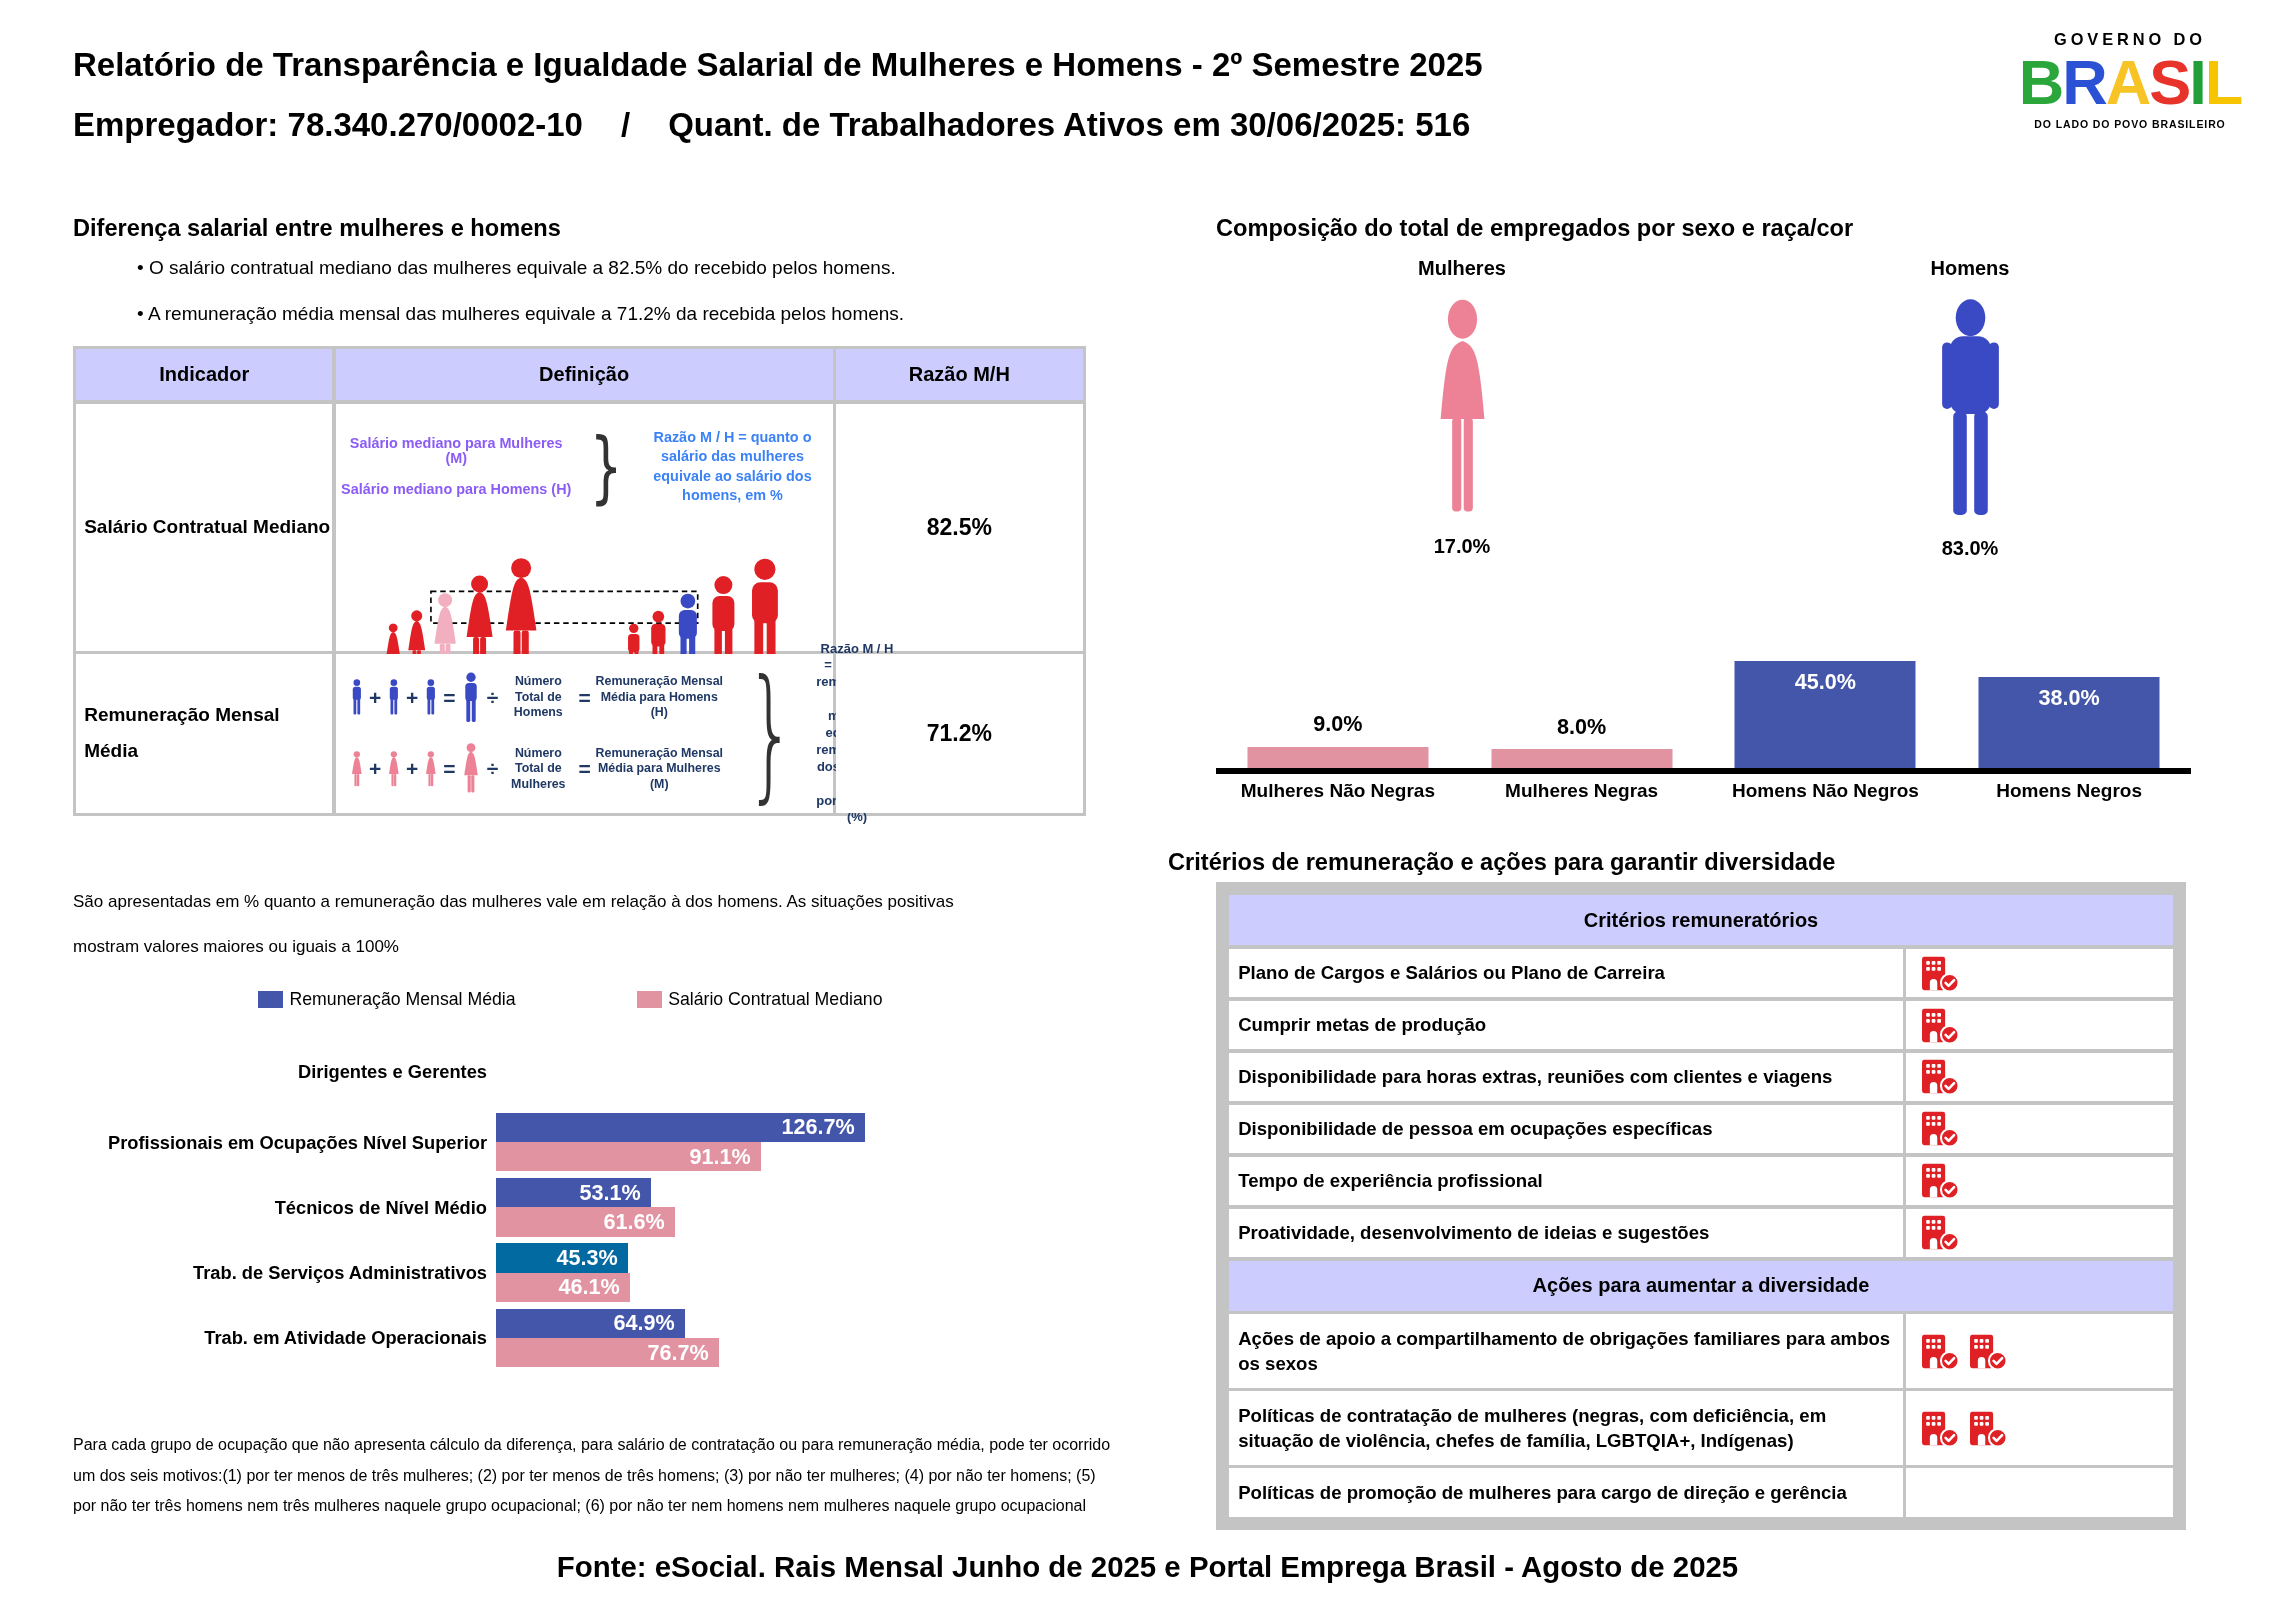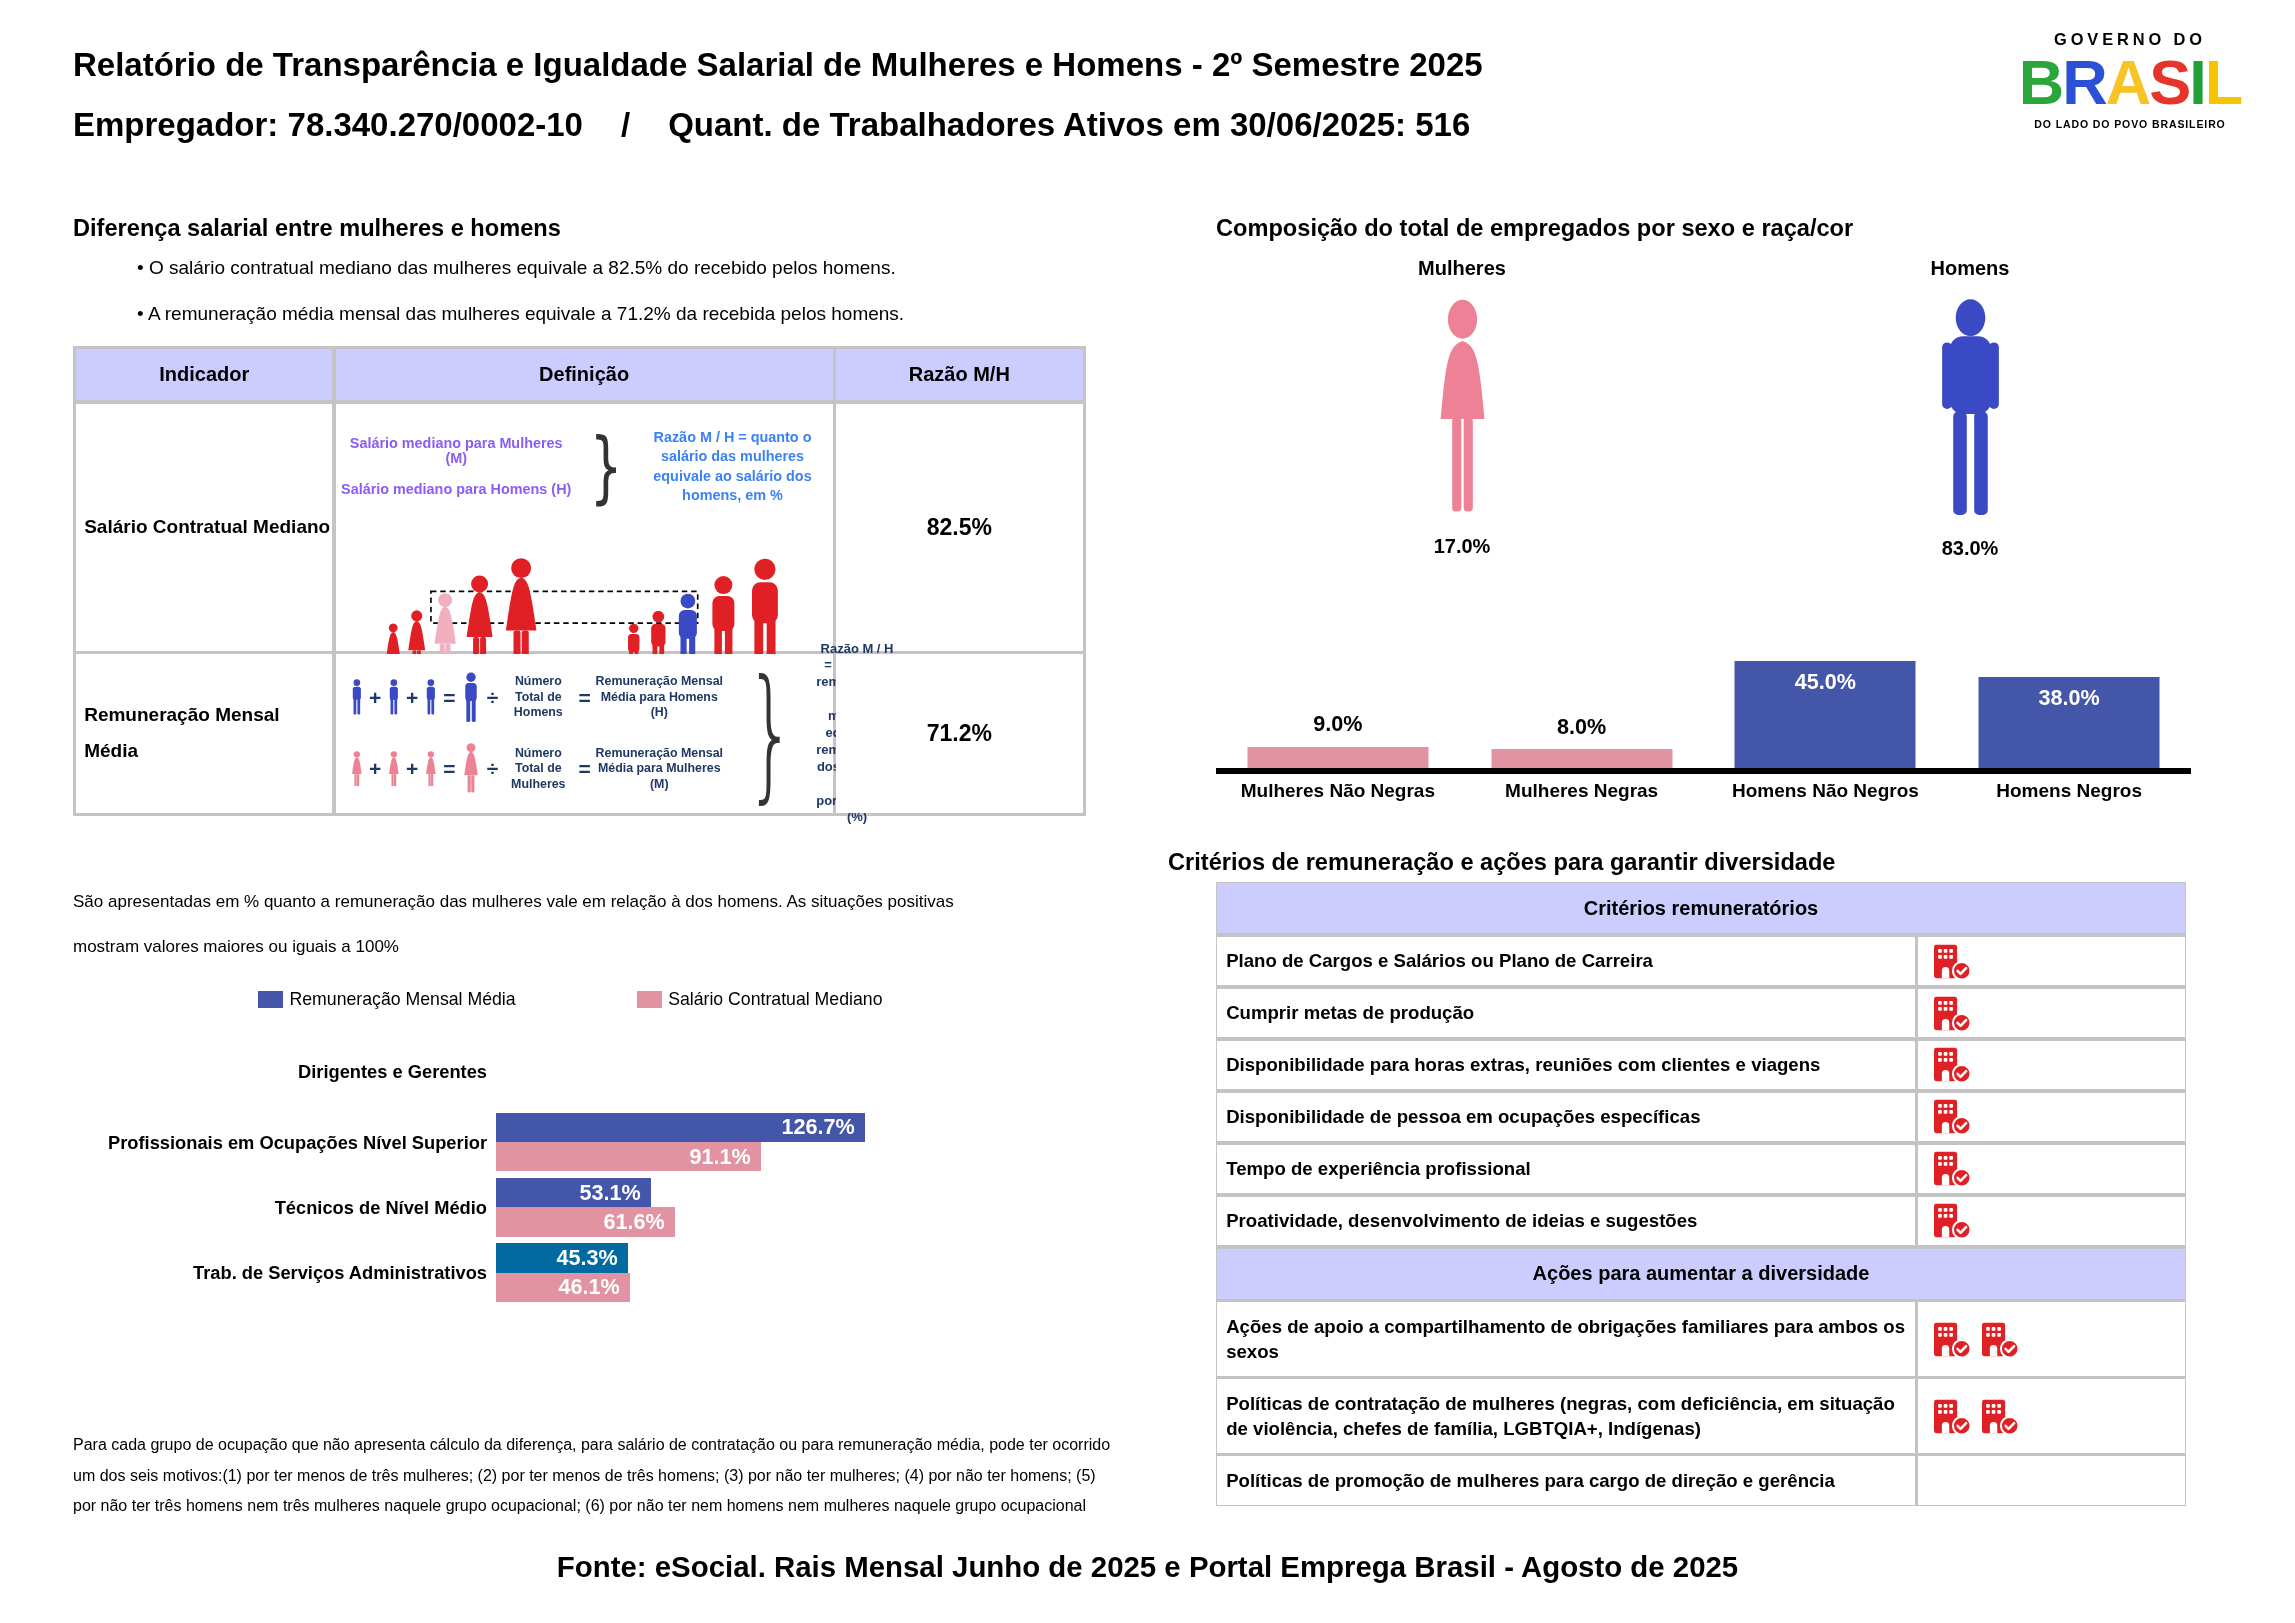--- a/index.html
+++ b/index.html
@@ -73,21 +73,21 @@
   .race-bars{position:relative;height:128px;display:flex;}
   .race-slot{position:relative;flex:1;}
   .race-bar{position:absolute;bottom:0;left:50%;transform:translateX(-50%);width:181px;}
   .race-val{position:absolute;left:50%;transform:translateX(-50%);font-weight:bold;font-size:21.6px;
             white-space:nowrap;}
   .race-val.inside{top:7.9px;color:#fff;}
   .race-base{height:5.9px;background:#000;width:100%;}
   .race-cats{display:flex;margin-top:6.5px;}
   .race-cat{flex:1;text-align:center;font-size:19px;font-weight:bold;white-space:nowrap;}
   
-  .crit-table{position:absolute;left:1216px;top:882px;width:970px;background:#c4c4c4;padding:1px;
+  .crit-table{position:absolute;left:1216px;top:882px;width:970px;background:#c4c4c4;padding:13px;
               display:flex;flex-direction:column;gap:3.3px;box-sizing:border-box;}
   .crit-header{background:#ccccff;text-align:center;font-size:20px;font-weight:bold;padding:13.7px 0;}
   .crit-row{display:flex;gap:3.3px;}
   .crit-label{background:#fff;flex:1;font-size:18.6px;font-weight:bold;padding:11.8px 9.2px;
               display:flex;align-items:center;line-height:1.35;}
   .crit-icons{background:#fff;width:267px;display:flex;align-items:center;gap:6.5px;
               padding-left:14.4px;box-sizing:border-box;}
   
   .source{position:absolute;left:0;top:1550px;width:100%;text-align:center;font-size:29.4px;font-weight:bold;}
 </style>
@@ -261,20 +261,31 @@
         <div class="occ-label">Trab. de Serviços Administrativos</div>
         <div class="occ-bars">
           <div class="occ-bar" style="width: 132px; background: #0369a1;">
             <span>45.3%</span>
           </div>
           <div class="occ-bar" style="width: 134px; background: rgb(225, 147, 162);">
             <span>46.1%</span>
           </div>
         </div>
       </div>
+      <div class="occ-group">
+        <div class="occ-label">Trab. em Atividade Operacionais</div>
+        <div class="occ-bars">
+          <div class="occ-bar" style="width: 189px; background: rgb(68, 86, 169);">
+            <span>64.9%</span>
+          </div>
+          <div class="occ-bar" style="width: 223px; background: rgb(225, 147, 162);">
+            <span>76.7%</span>
+          </div>
+        </div>
+      </div>
     </div>
   <div class="occ-note">Para cada grupo de ocupação que não apresenta cálculo da diferença, para salário de contratação ou para remuneração média, pode ter ocorrido um dos seis motivos:(1) por ter menos de três mulheres; (2) por ter menos de três homens; (3) por não ter mulheres; (4) por não ter homens; (5) por não ter três homens nem três mulheres naquele grupo ocupacional; (6) por não ter nem homens nem mulheres naquele grupo ocupacional</div>
 
   <div class="h2" style="left:1216px;top:215px;">Composição do total de empregados por sexo e raça/cor</div>
   <div class="fig" style="left:1377px;">
     <div class="fig-label">Mulheres</div>
     <svg width="73" height="220" viewBox="0 0 60 180">
       <g fill="#ed8296">
         <ellipse cx="30" cy="17" rx="12" ry="16"></ellipse>
         <path d="M30,35 C19,39 16.5,48 12,99 L48,99 C43.5,48 41,39 30,35 Z"></path>

